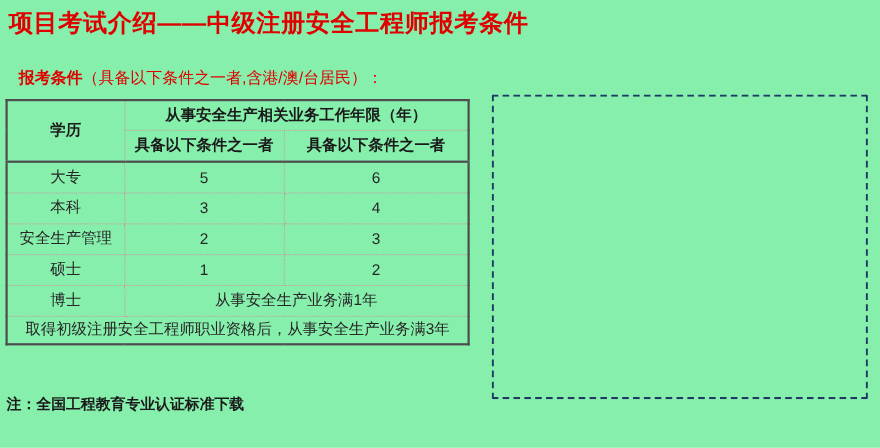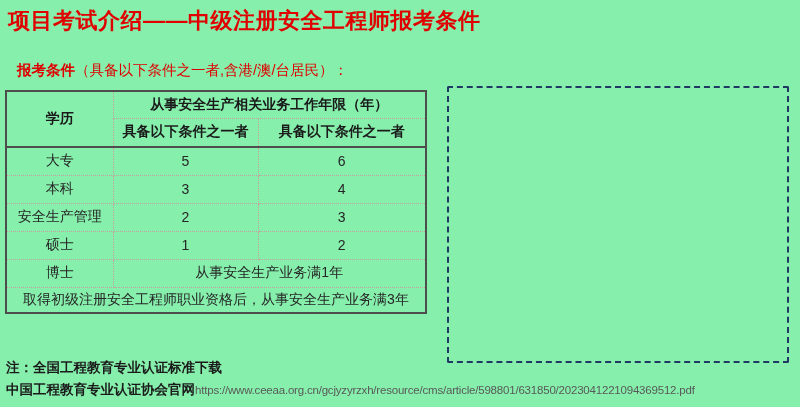--- a/index.html
+++ b/index.html
@@ -141,17 +141,14 @@
       <tr class="frow">
         <td colspan="3" class="note-cell">取得初级注册安全工程师职业资格后，从事安全生产业务满3年</td>
       </tr>
     </tbody>
   </table>
 
   <div class="exempt-box">
   </div>
 
   <div class="note-1">注：全国工程教育专业认证标准下载</div>
-  <div class="note-2">
-    <span class="site">中国工程教育专业认证协会官网</span><span class="url">https://www.ceeaa.org.cn/gcjyzyrzxh/resource/cms/article/598801/631850/2023041221094369512.pdf</span>
-  </div>
 
 </div>
 
 </body></html>

